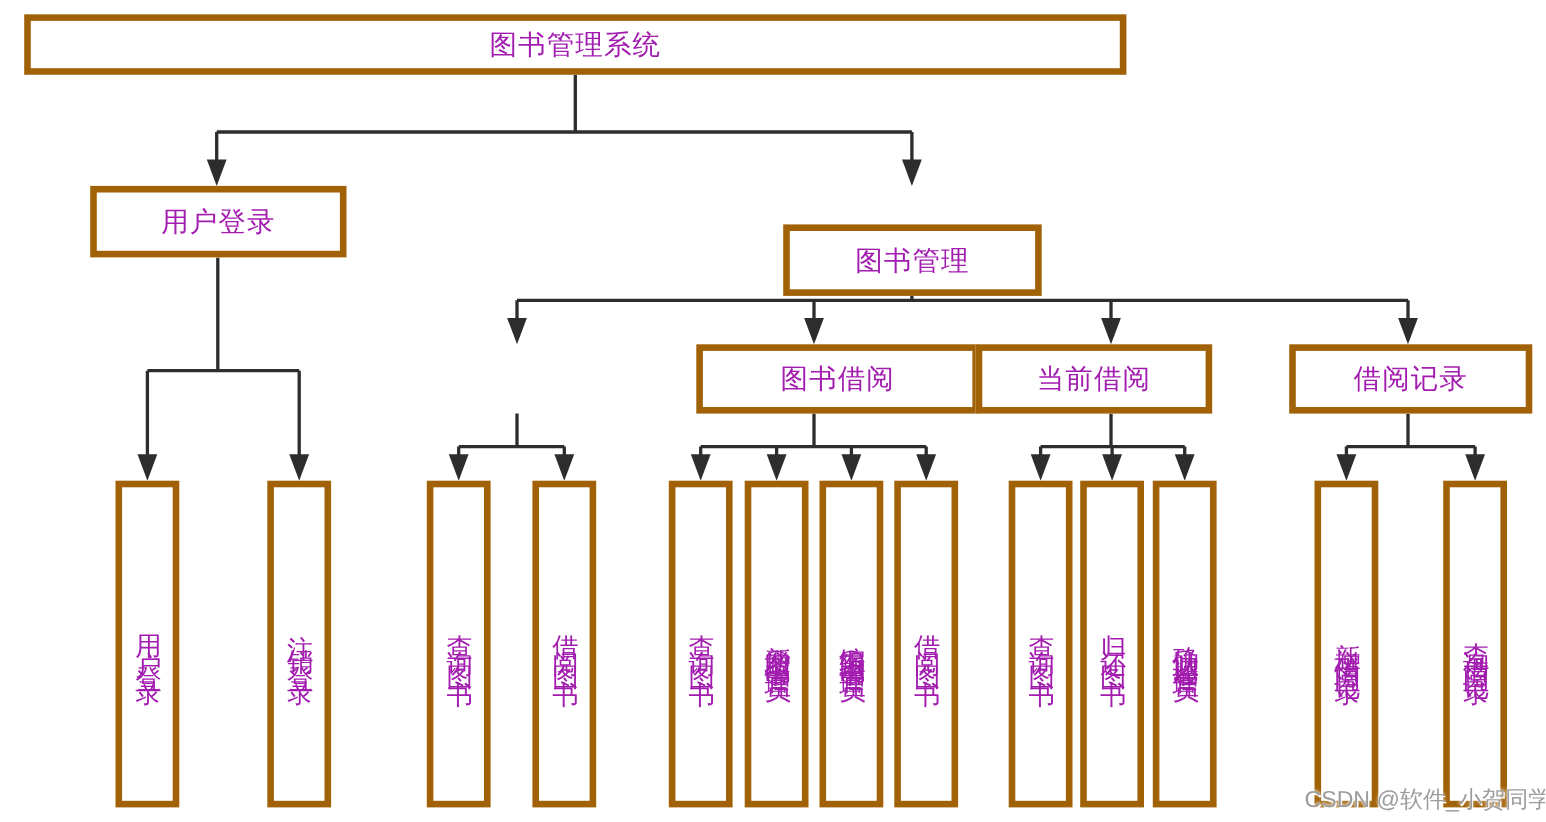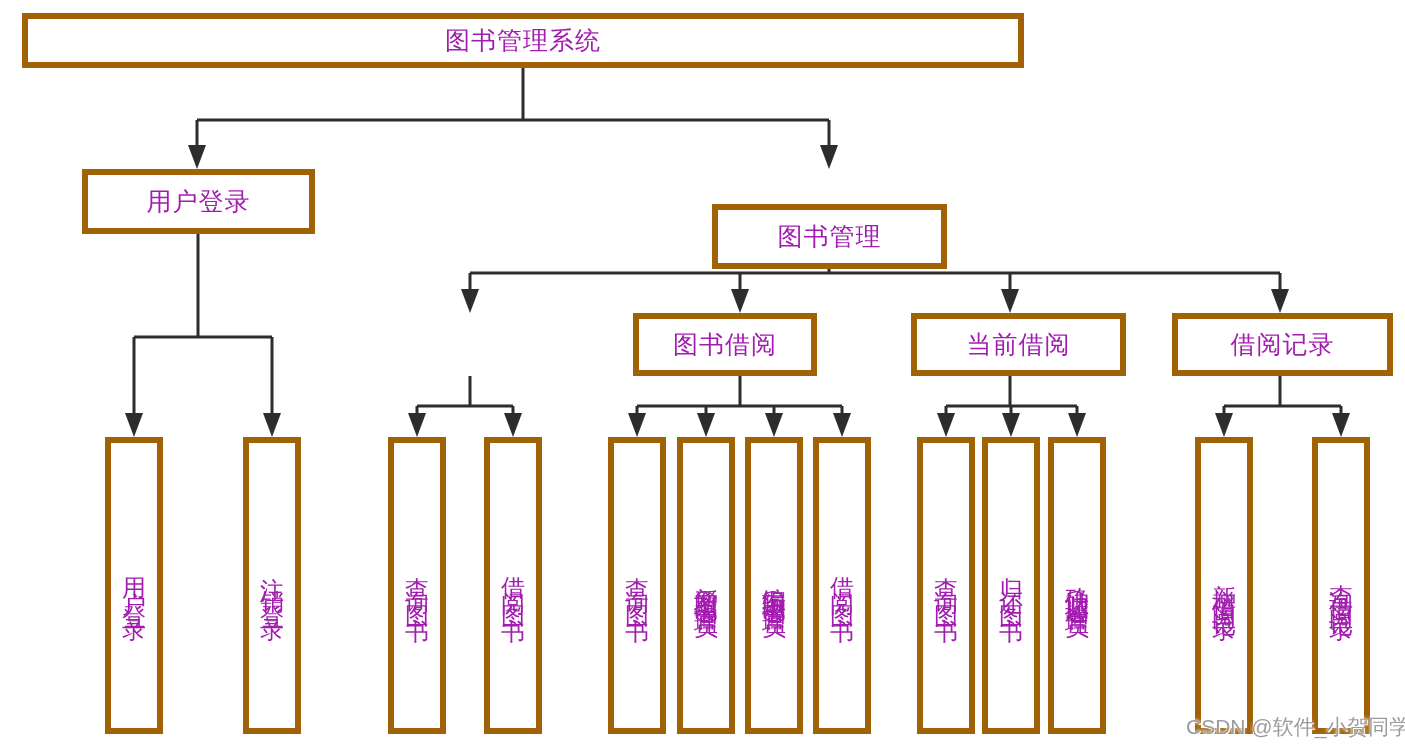--- a/index.html
+++ b/index.html
@@ -40,22 +40,22 @@
   }
   .sp4 { letter-spacing: 14px; }
   .sp6 { letter-spacing: 7px; }
   .sp9 { letter-spacing: 4px; }
 
   
   .n-root   { left: 22px;   top: 13px;  width: 1002px; height: 55px; }
   .n-login  { left: 82px;   top: 169px; width: 233px;  height: 65px; }
   .n-mgmt   { left: 712px;  top: 169px; width: 235px;  height: 65px; margin-top: 35px; }
   .n-l3a    { left: 362px;  top: 313px; width: 217px;  height: 63px; }
-  .n-l3b    { left: 633px;  top: 313px; width: 184px;  height: 63px; }
-  .n-l3c    { left: 911px;  top: 313px; width: 215px;  height: 63px; }
+  .n-l3b    { left: 633px;  top: 313px; width: 257px;  height: 63px; }
+  .n-l3c    { left: 887px;  top: 313px; width: 215px;  height: 63px; }
   .n-l3d    { left: 1172px; top: 313px; width: 221px;  height: 63px; }
   .leaf     { top: 437px; width: 58px; height: 297px; }
   .x105  { left: 105px; }  .x243  { left: 243px; }
   .x388  { left: 388px; }  .x484  { left: 484px; }
   .x608  { left: 608px; }  .x677  { left: 677px; }
   .x745  { left: 745px; }  .x813  { left: 813px; }
   .x917  { left: 917px; }  .x982  { left: 982px; }
   .x1048 { left: 1048px; } .x1195 { left: 1195px; }
   .x1312 { left: 1312px; }
 

